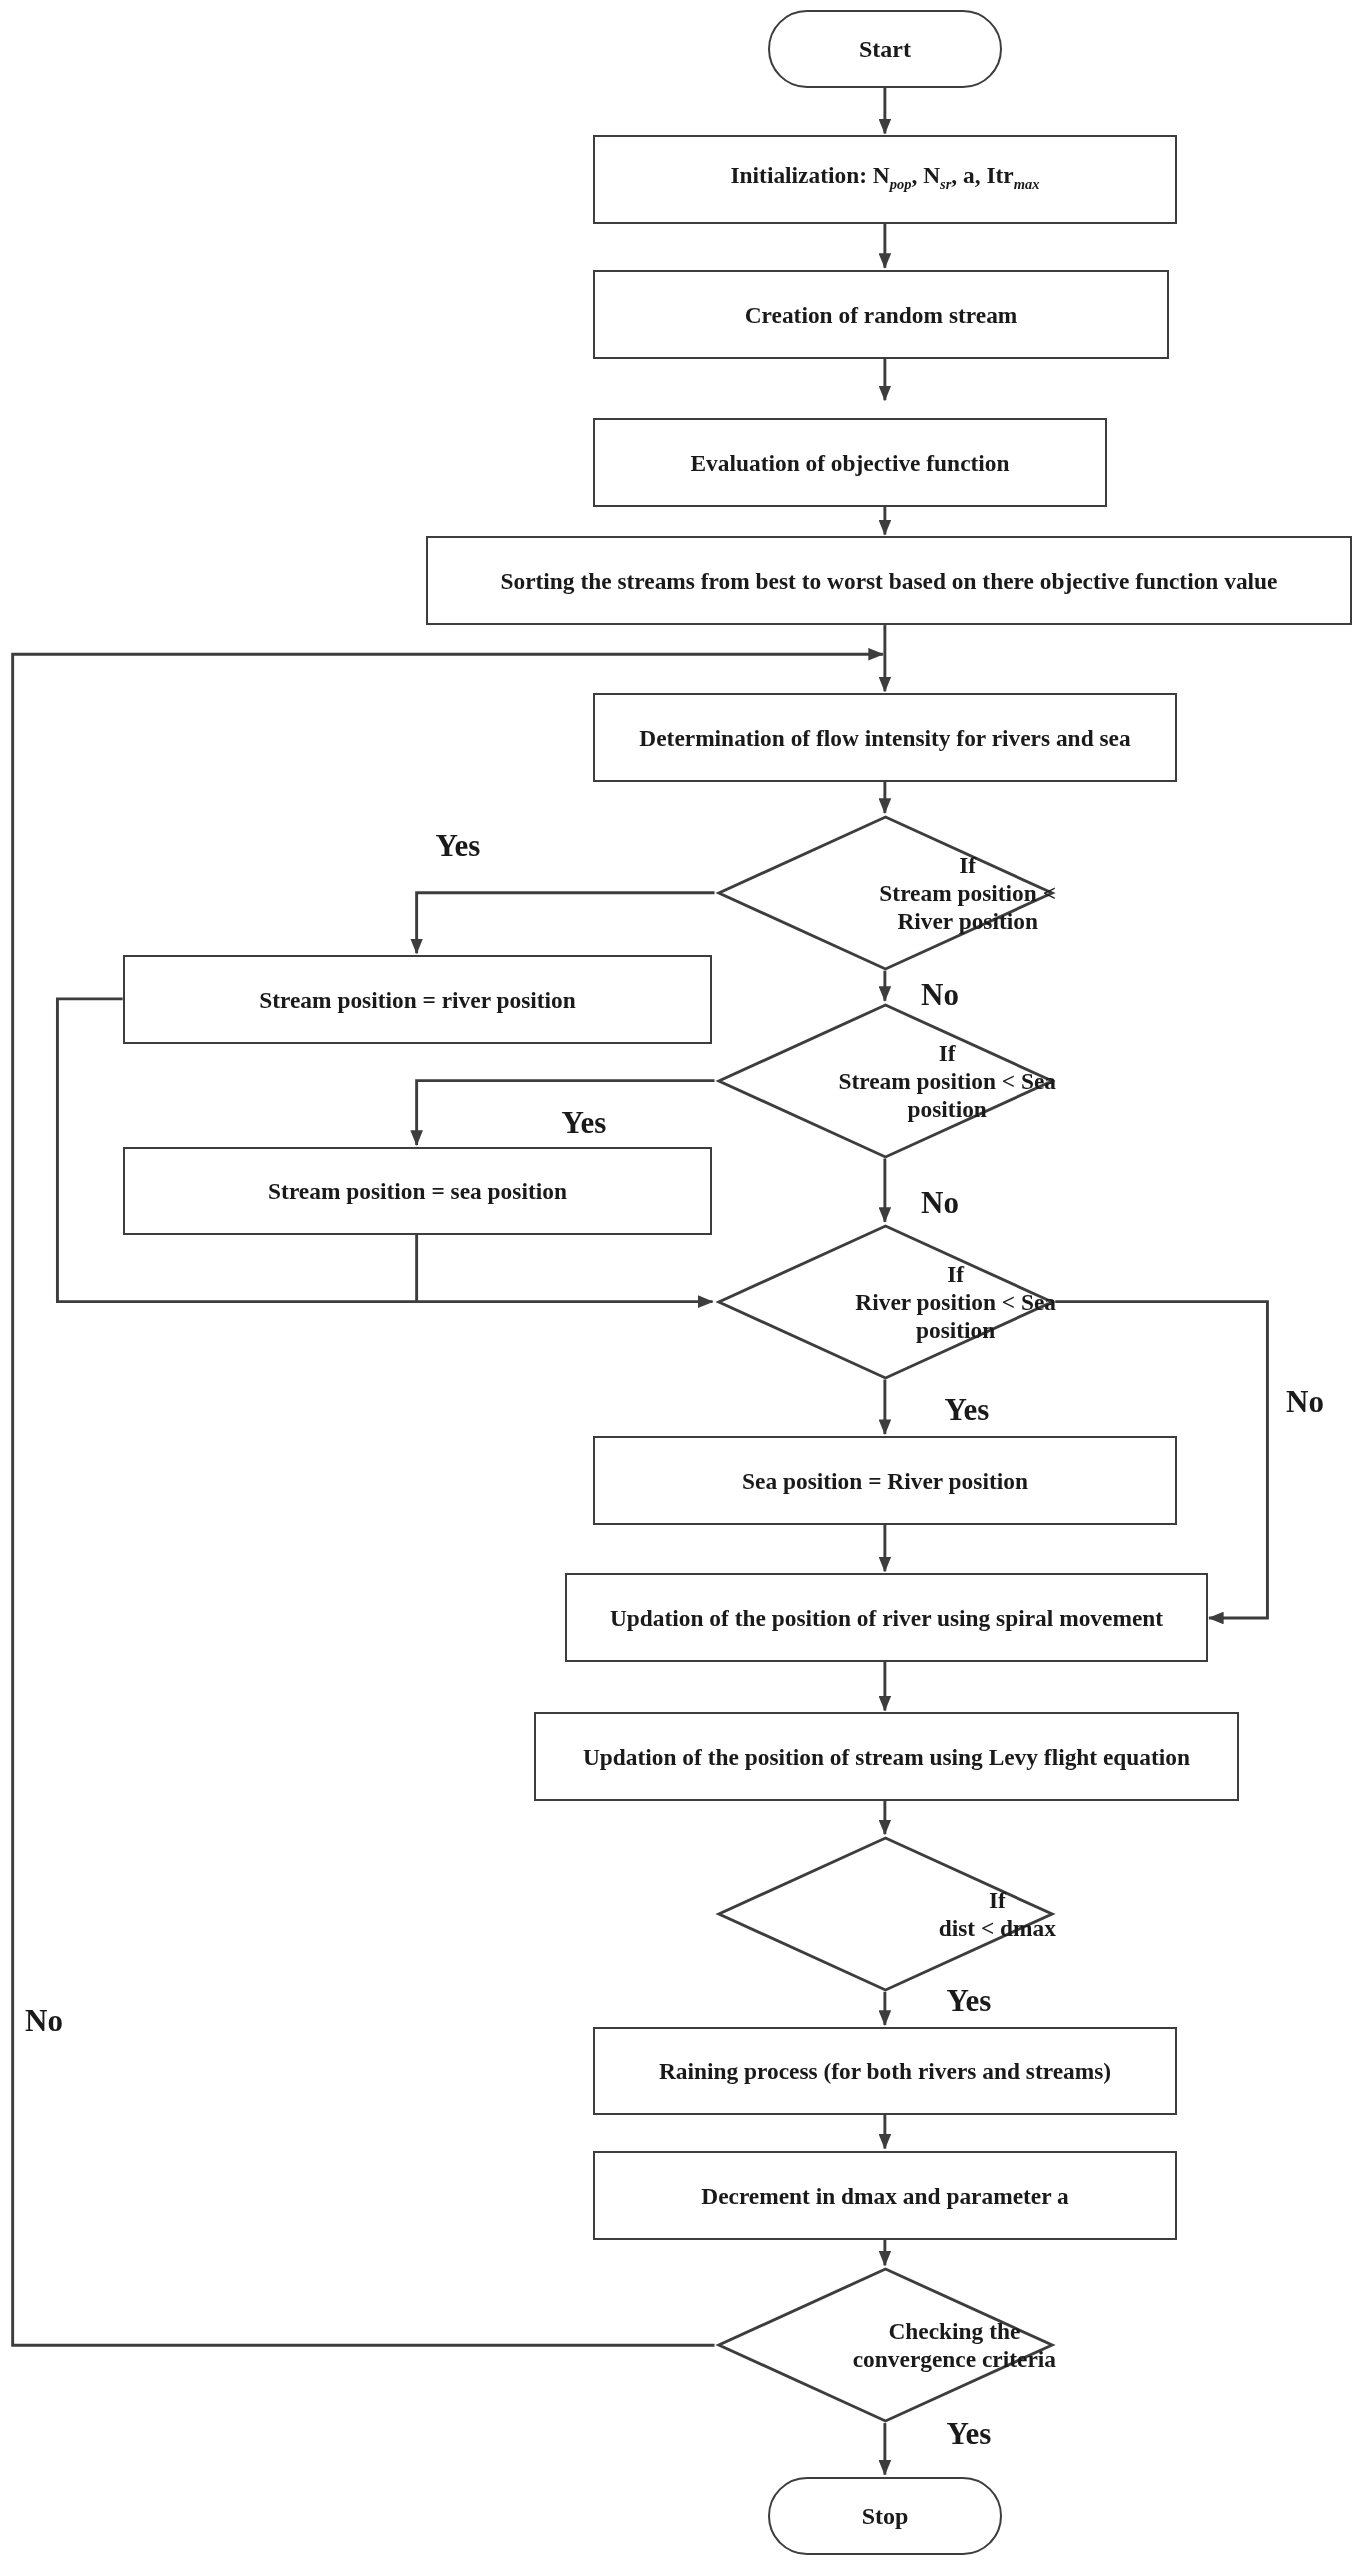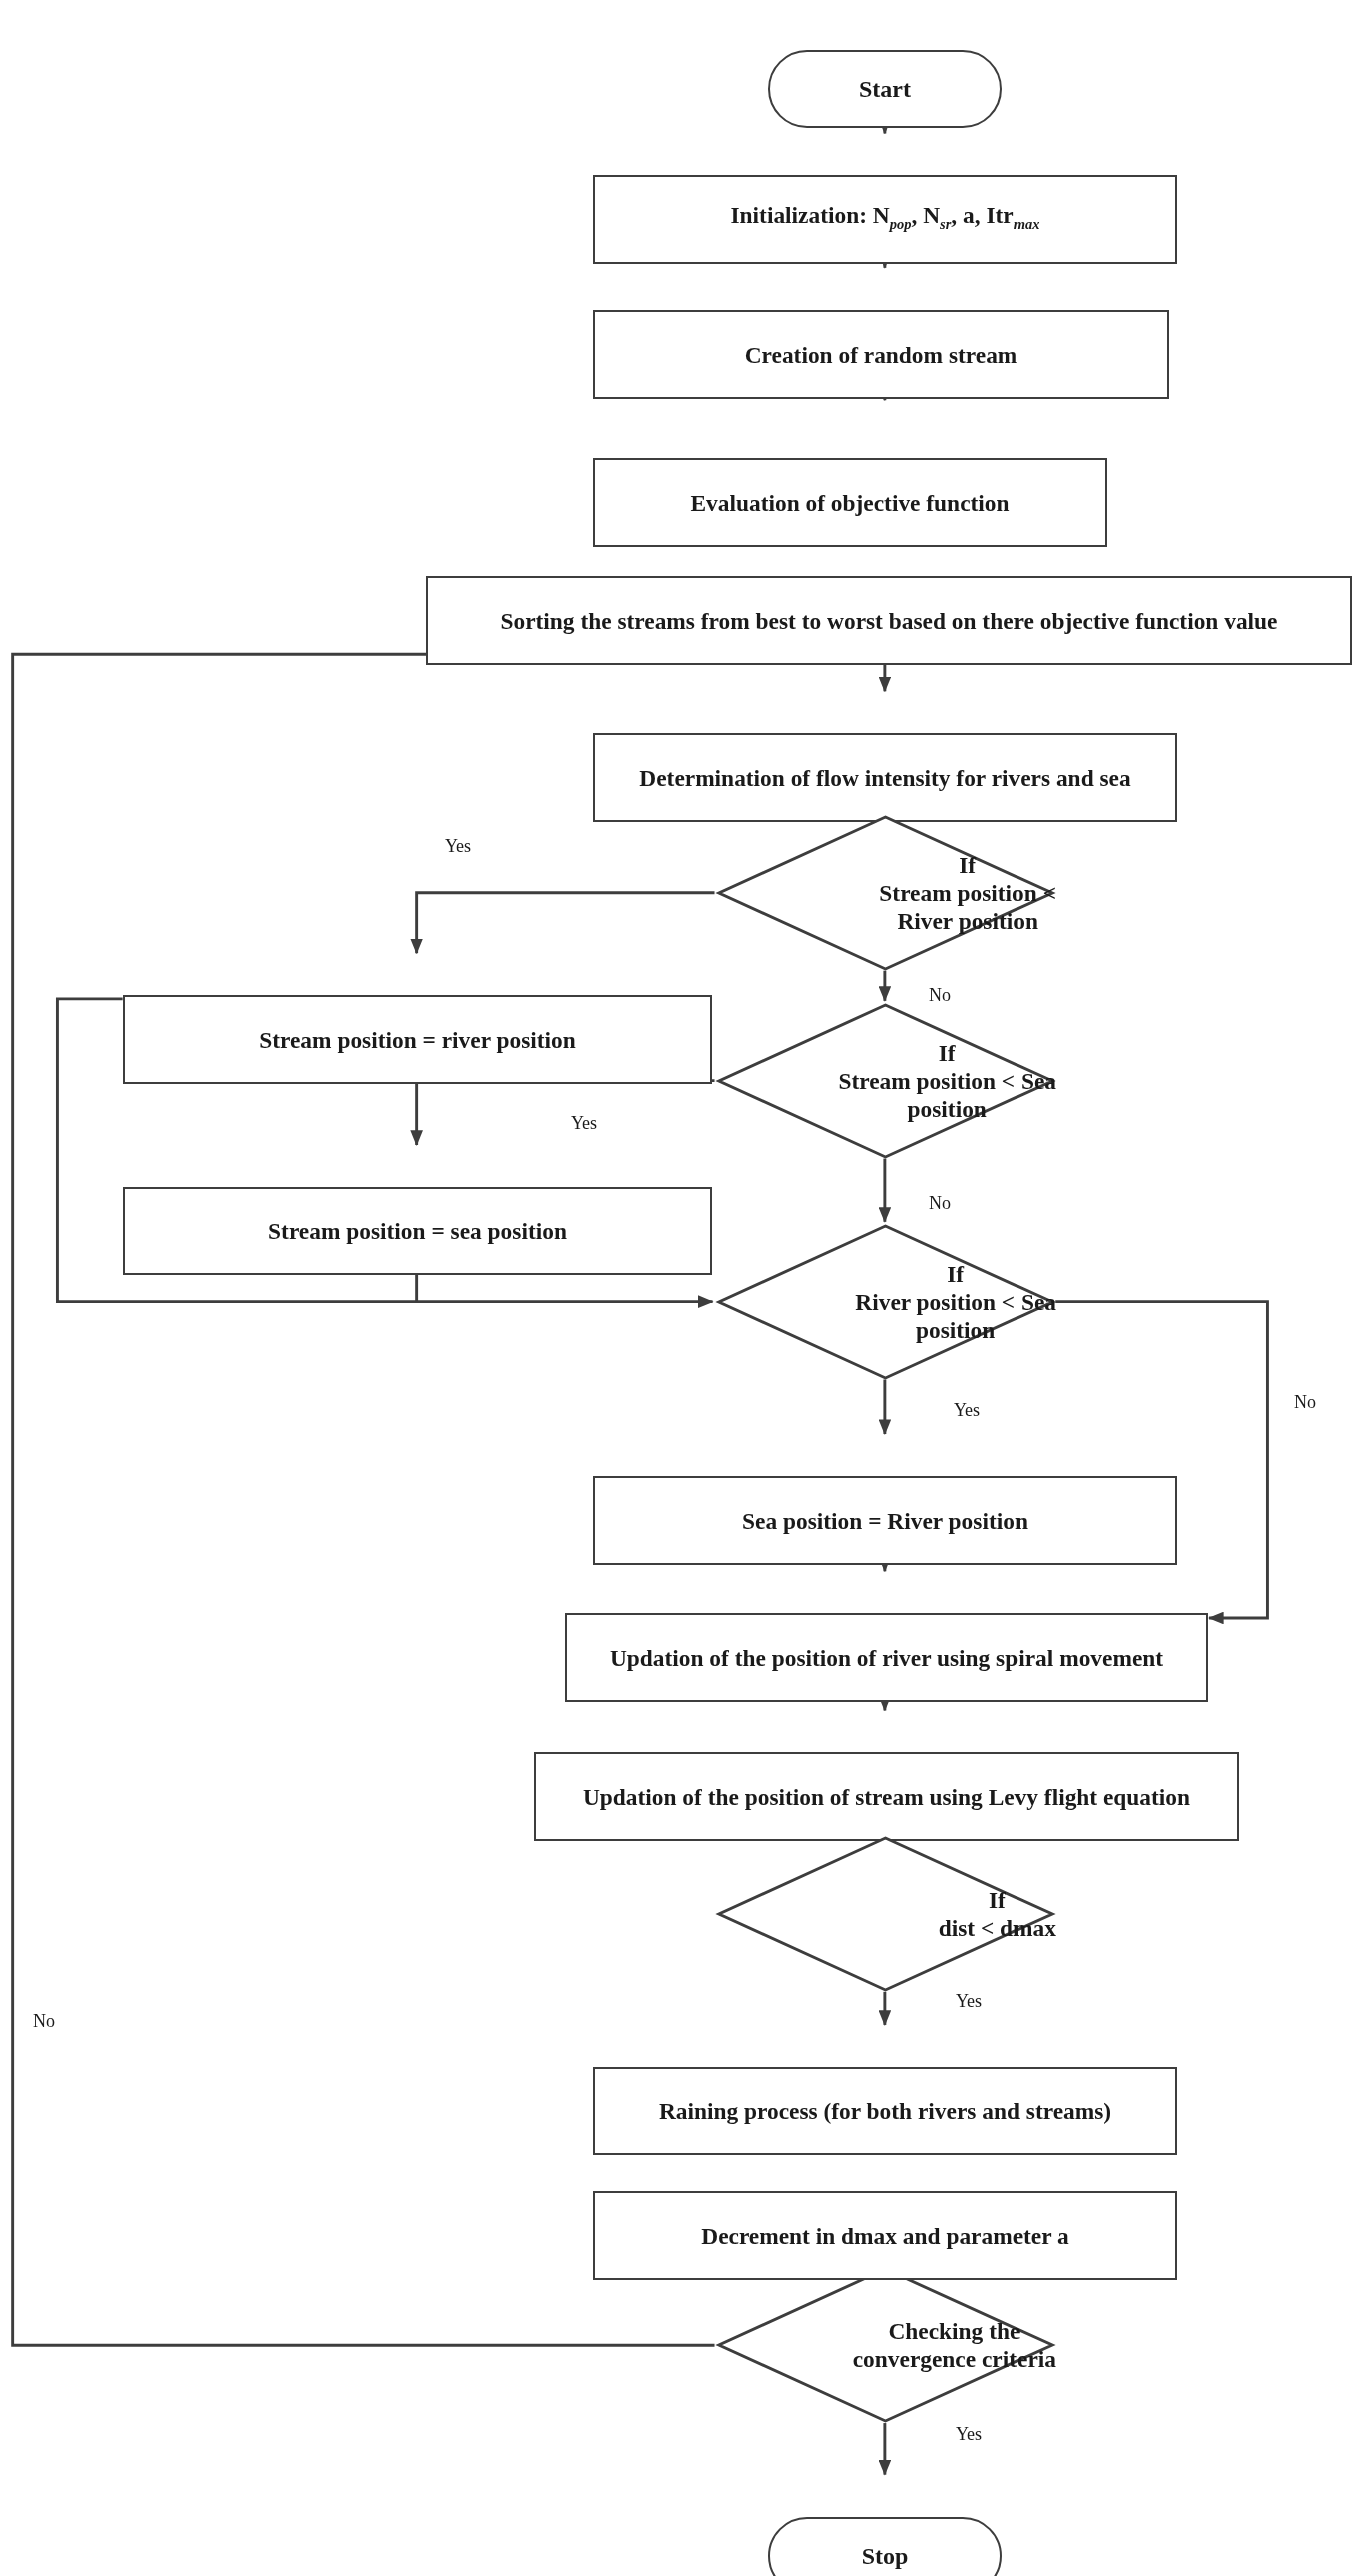--- a/index.html
+++ b/index.html
@@ -26,21 +26,20 @@
   .rect, .stadium {
     border: 2.9px solid #3d3d3d;
     background: #ffffff;
     display: flex;
     align-items: center;
     justify-content: center;
     font-weight: 700;
     font-size: 23.4px;
     line-height: 28px;
     padding: 0 5.8px;
-    margin-top: 40px;
   }
   .stadium { border-radius: 39px; font-size: 24px; }
   sub { font-size: 0.62em; font-style: italic; }
   .diamond {
     display: flex;
     align-items: center;
     justify-content: flex-end;
   }
   .diamond svg.dshape {
     position: absolute;
@@ -56,22 +55,22 @@
     position: relative;
     z-index: 1;
     font-weight: 700;
     font-size: 23.4px;
     line-height: 28px;
     text-align: center;
   }
   .elabel {
     position: absolute;
     transform: translate(-50%, -50%);
-    font-weight: 400;
-    font-size: 18px;
+    font-weight: 700;
+    font-size: 31px;
     white-space: nowrap;
   }
 </style>
 </head>
 <body>
 
 <div class="canvas">
 
   <svg class="edge-layer" viewBox="0 0 1394 2646">
     <defs>

